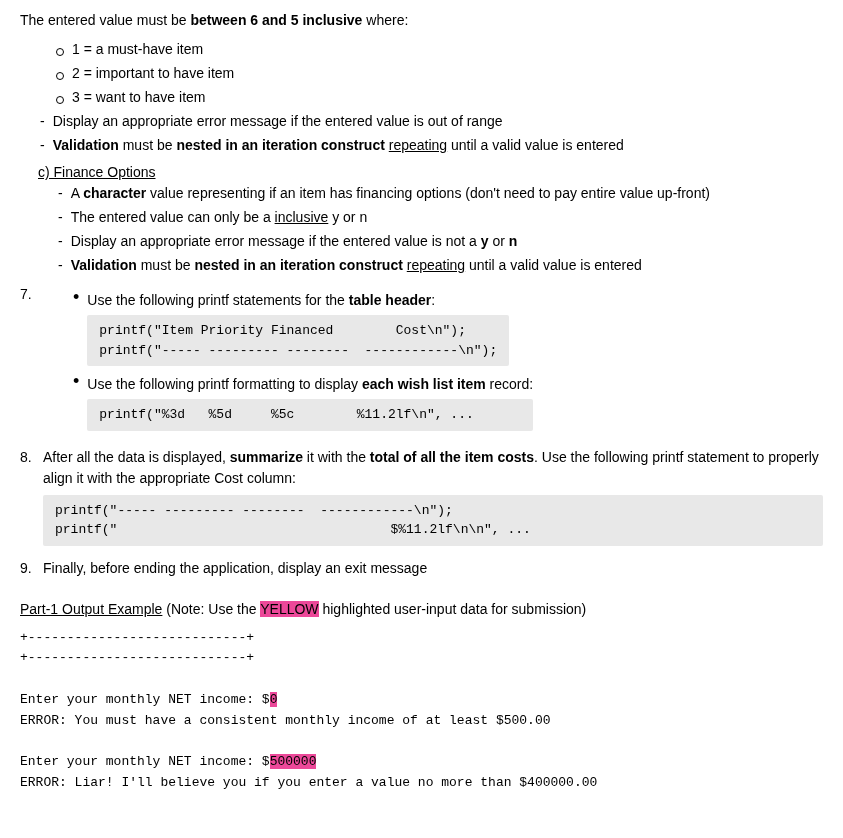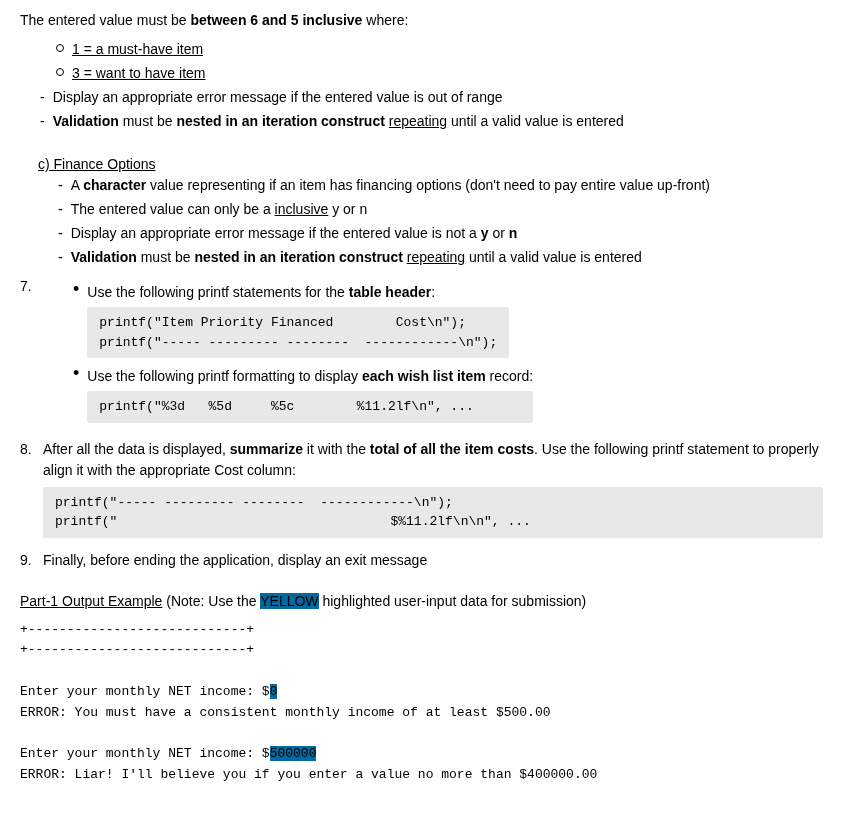--- a/index.html
+++ b/index.html
@@ -17,23 +17,22 @@
     }
     .content {
       max-width: 820px;
     }
     .bullet-circle {
       list-style-type: none;
       padding-left: 0;
     }
     .bullet-circle li {
       display: flex;
-      align-items: flex-start;
+      align-items: center;
       margin-bottom: 3px;
-      text-decoration: underline;
     }
     .circle-icon {
       display: inline-block;
       width: 8px;
       height: 8px;
       border: 1.5px solid #000;
       border-radius: 50%;
       margin-right: 8px;
       margin-top: 5px;
       flex-shrink: 0;
@@ -81,21 +80,21 @@
       border-radius: 2px;
       white-space: pre;
     }
     .underline {
       text-decoration: underline;
     }
     .bold {
       font-weight: bold;
     }
     .highlight-yellow {
-      background-color: #0369a1;
+      background-color: #ec4899;
     }
     .part-output {
       margin-top: 20px;
     }
     .terminal-box {
       font-family: 'Courier New', Courier, monospace;
       font-size: 13px;
       margin-top: 8px;
       line-height: 1.6;
     }
@@ -115,36 +114,40 @@
     <span>The entered value must be <span class="bold">between 6 and 5 inclusive</span> where:</span>
   </div>
 
   <ul class="bullet-circle indent-2">
     <li>
       <span class="circle-icon"></span>
       <span>1 = a must-have item</span>
     </li>
     <li>
       <span class="circle-icon"></span>
+      <span>2 = important to have item</span>
+    </li>
+    <li>
+      <span class="circle-icon"></span>
       <span>3 = want to have item</span>
     </li>
   </ul>
 
   <ul class="dash-list">
     <li>
       <span class="dash-icon">-</span>
       <span>Display an appropriate error message if the entered value is out of range</span>
     </li>
     <li>
       <span class="dash-icon">-</span>
       <span><span class="bold">Validation</span> must be <span class="bold">nested in an iteration construct</span> <span class="underline">repeating</span> until a valid value is entered</span>
     </li>
   </ul>
 
-  <div style="margin-top: 22px; margin-left: 18px;">
+  <div style="margin-top: 6px; margin-left: 18px;">
     <div>
       <span class="underline">c) Finance Options</span>
     </div>
     <ul class="dash-list">
       <li>
         <span class="dash-icon">-</span>
         <span>A <span class="bold">character</span> value representing if an item has financing options (don't need to pay entire value up-front)</span>
       </li>
       <li>
         <span class="dash-icon">-</span>

